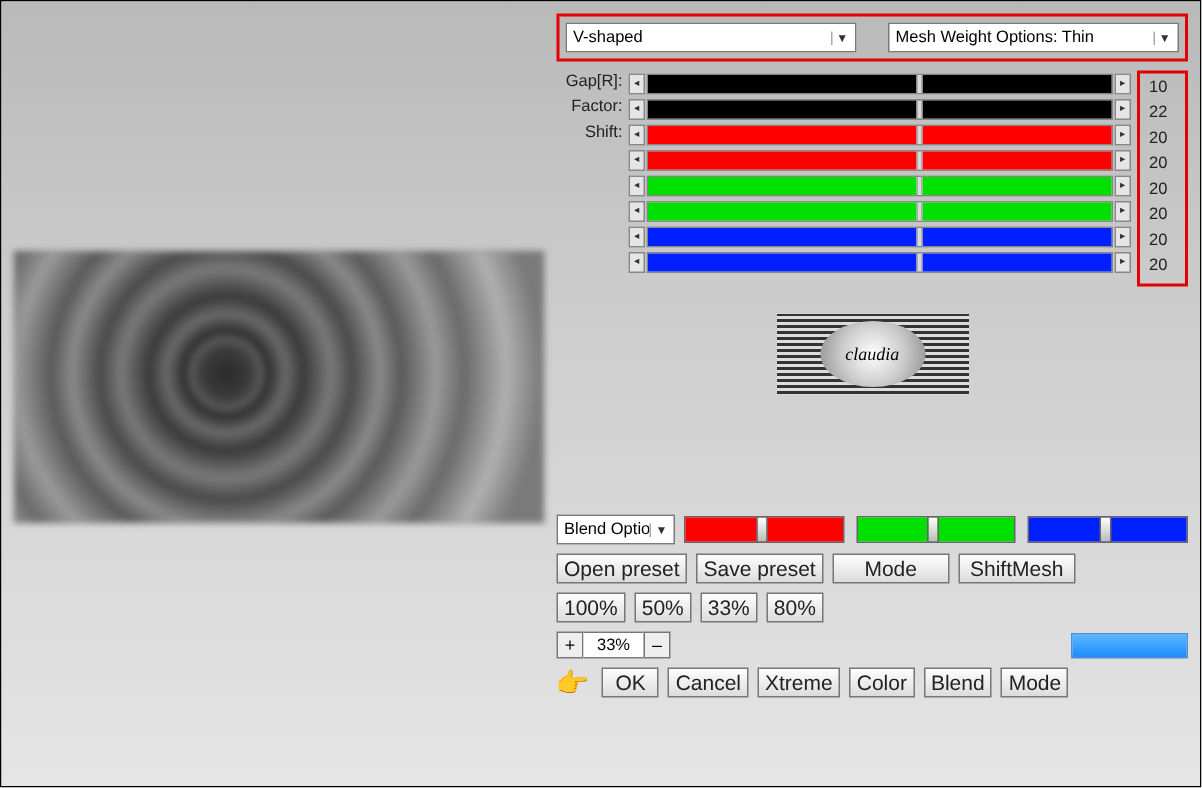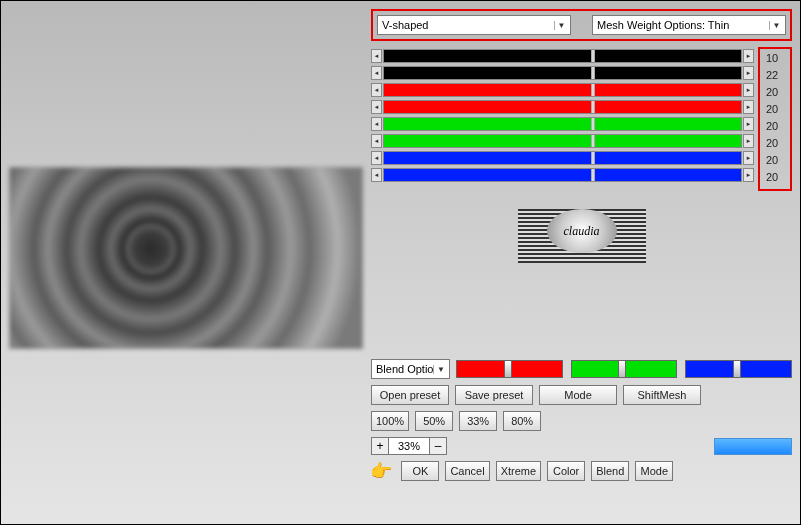--- a/index.html
+++ b/index.html
@@ -25,26 +25,26 @@
   .slider-label { height: 17px; text-align: right; width: 44px; color: #222; line-height: 15px; }
   .sliders-col { flex: 1; display: flex; flex-direction: column; }
   .slider-row { height: 17px; display: flex; align-items: center; gap: 1px; }
   .arrow-sm { width: 11px; height: 14px; border: 1px solid #888; background: #e5e5e5; display:flex; align-items:center; justify-content:center; font-size: 7px; line-height:1; color:#333; cursor:pointer; }
   .track { flex: 1; height: 14px; border: 1px solid #888; background: #e5e5e5; position: relative; }
   .fill { position:absolute; left:0; top:0; bottom:0; }
   .thumb-gap { position:absolute; top:0; bottom:0; width:4px; background: #d9d9d9; border-left:1px solid #aaa; border-right:1px solid #aaa; }
   .vals-col { display: flex; flex-direction: column; padding-left:4px;justify-content:space-between; }
   .val-cell { height: 17px; width: 22px; text-align: left; line-height: 15px; color: #222; }
 
-  .logo-band { margin: 18px auto 16px; width: 128px; height: 54px; background: repeating-linear-gradient(180deg, #333 0 2px, #ddd 2px 4px); display:flex; align-items:flex-start; justify-content:center; }
+  .logo-band { margin: 18px auto 0; width: 128px; height: 54px; background: repeating-linear-gradient(180deg, #333 0 2px, #ddd 2px 4px); display:flex; align-items:center; justify-content:center; }
   .logo-center { width: 70px; height: 44px; background: radial-gradient(circle at 50% 50%, #fff 0, #ccc 50%, #888 100%); border-radius: 50%; display:flex; align-items:center; justify-content:center; font-family: cursive; font-size: 12px; color:#000; font-style: italic; }
 
   .bottom-controls { margin-top: auto; display: flex; flex-direction: column; gap: 6px; margin-top: 80px;}
   .row { display: flex; gap: 6px; align-items: center; }
-  .btn { height: 20px; border: 1px solid #777; background: linear-gradient(180deg, #fefefe, #dcdcdc); display: flex; align-items: center; justify-content: center; padding: 0 4px; cursor: pointer; min-width: 52px; font-size: 11px; color: #222; }
+  .btn { height: 20px; border: 1px solid #777; background: linear-gradient(180deg, #fefefe, #dcdcdc); display: flex; align-items: center; justify-content: center; padding: 0 4px; cursor: pointer; min-width: 52px; font-size: 14px; color: #222; }
   .btn-sm { min-width: 38px; }
   .color-slider { flex: 1; height: 18px; border: 1px solid #666; position: relative; }
   .cs-fill { position:absolute; left:0; top:0; bottom:0; right:0; }
   .cs-handle { position: absolute; top: -1px; bottom: -1px; width: 8px; background: linear-gradient(180deg, #fff, #bbb); border: 1px solid #666; }
   .zoom-row { display:flex; align-items:center; gap:0; }
   .zoom-btn { width:18px; height:18px; border:1px solid #777; background:#eee; display:flex; align-items:center; justify-content:center; cursor:pointer; font-size:12px; }
   .zoom-val { width:40px; height:18px; border:1px solid #777; border-left:none; border-right:none; background:#fff; display:flex; align-items:center; justify-content:center; }
   .blue-block { margin-left:auto; width: 78px; height: 17px; background: linear-gradient(180deg, #5bb8ff, #1e8aff); border:1px solid #4a90d9; }
 
   .pointer-icon { font-size: 18px; margin-right: 2px; line-height: 1; transform: scaleX(-1); }
@@ -71,20 +71,30 @@
             <span class="dd-arrow">▼</span>
           </div>
           <div class="dropdown">
             <span>Mesh Weight Options: Thin</span>
             <span class="dd-arrow">▼</span>
           </div>
         </div>
       </div>
 
       <div class="sliders-box" style="margin-top:6px;">
+        <div class="labels-col">
+          <div class="slider-label">Gap[R]:</div>
+          <div class="slider-label">Factor:</div>
+          <div class="slider-label">Shift:</div>
+          <div class="slider-label"></div>
+          <div class="slider-label"></div>
+          <div class="slider-label"></div>
+          <div class="slider-label"></div>
+          <div class="slider-label"></div>
+        </div>
         <div class="sliders-col" id="slider-tracks">
             <div class="slider-row">
               <div class="arrow-sm">◂</div>
               <div class="track">
                 <div class="fill" style="width:100%; background:#000000;"></div>
                 <div class="thumb-gap" style="left:58%;"></div>
               </div>
               <div class="arrow-sm">▸</div>
             </div>
             <div class="slider-row">

